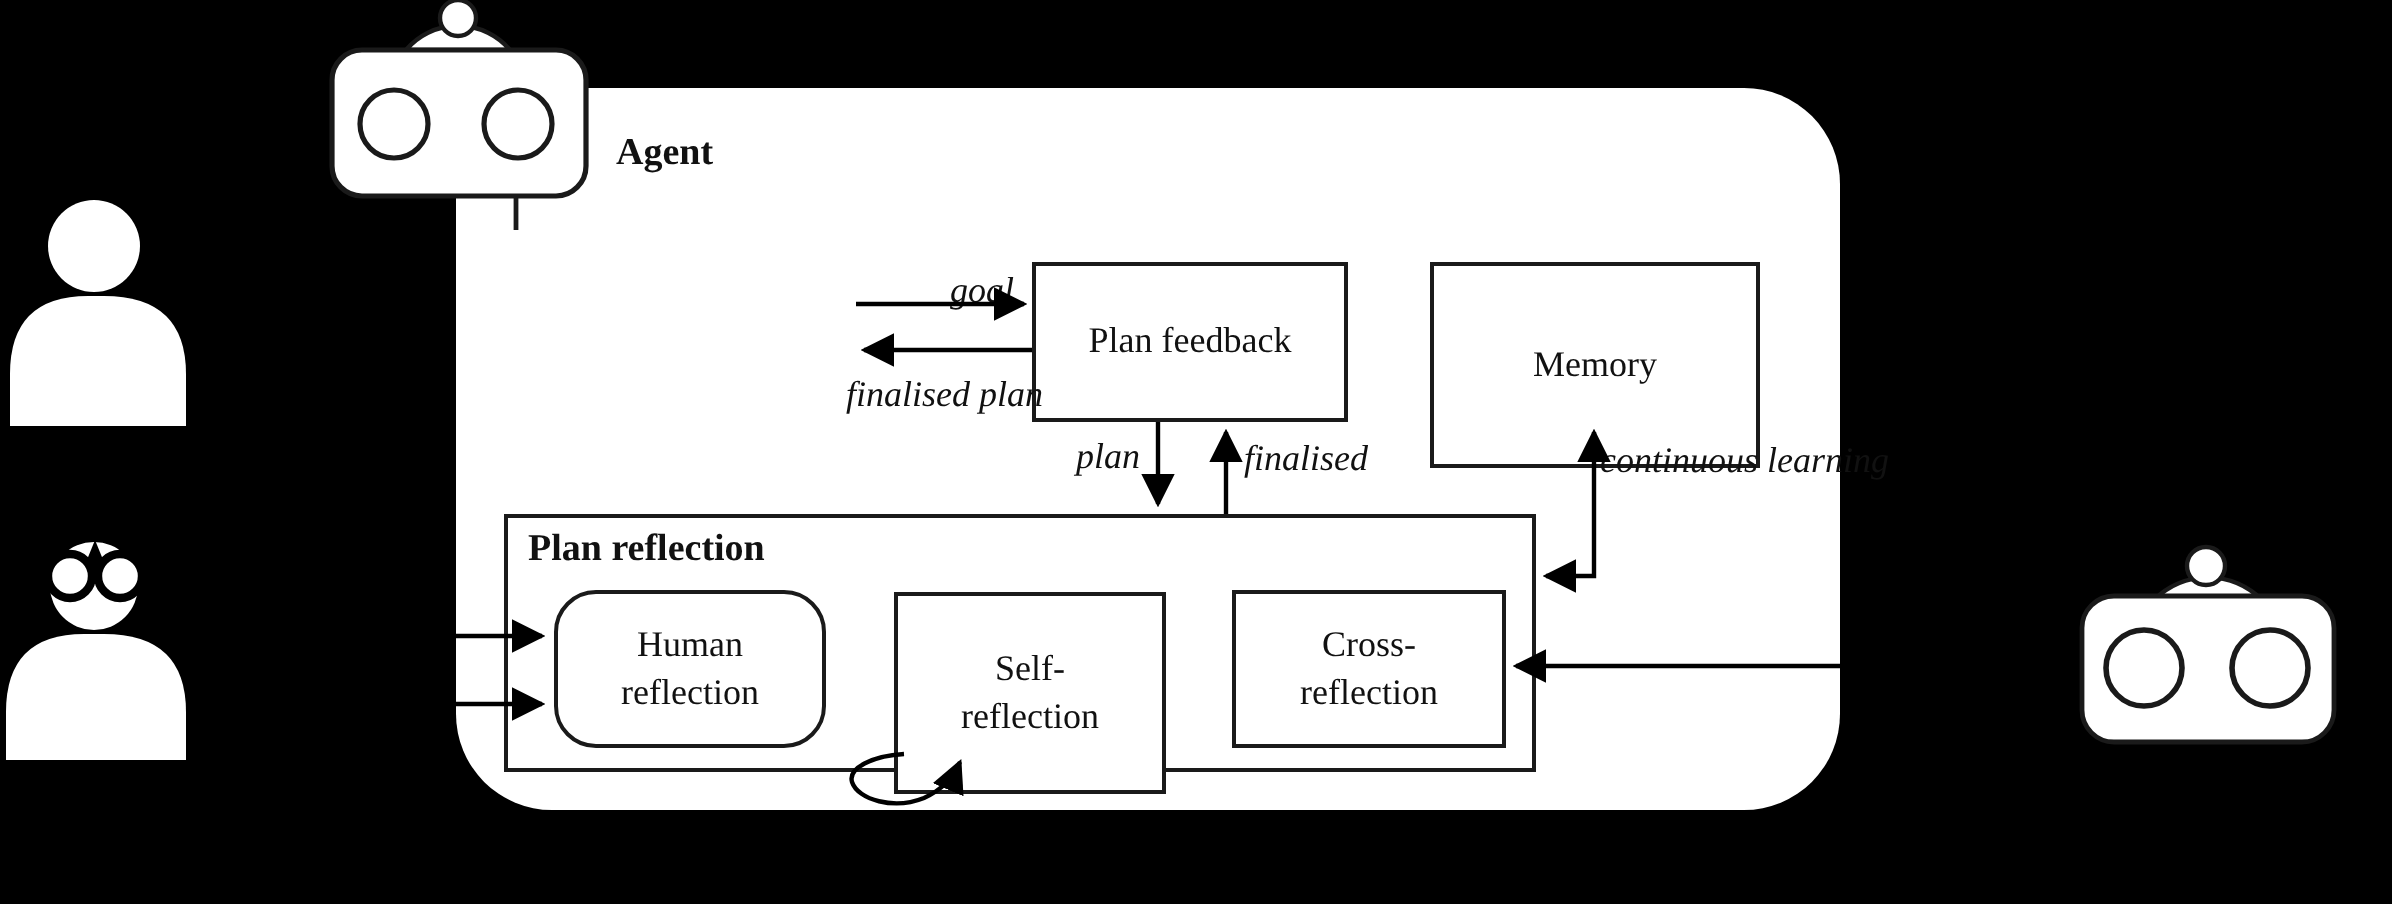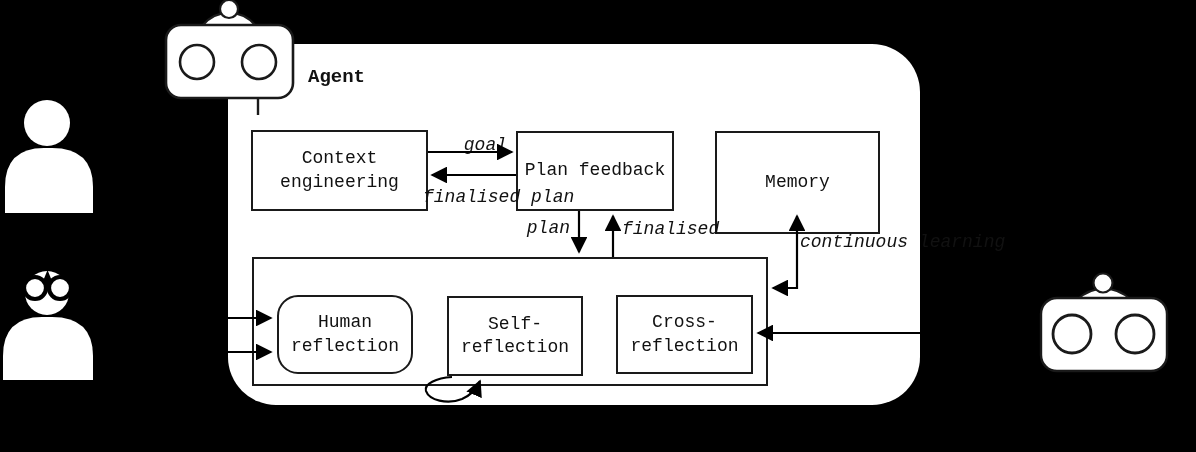--- a/index.html
+++ b/index.html
@@ -1,21 +1,21 @@
 <!DOCTYPE html>
 <html><head>
 <meta charset="utf-8">
 <style>
   html,body{margin:0;padding:0;background:#000;}
   #canvas{
     position:relative;
     width:1196px;height:452px;
     background:#000;
     overflow:hidden;
-    font-family:Liberation Mono, monospace;
+    font-family:Liberation Serif, serif;
     color:#111;
   }
   .panel{
     position:absolute;
     left:228px;top:44px;width:692px;height:361px;
     background:#fff;
     border-radius:48px;
   }
   .panel-title{
     position:absolute;
@@ -38,49 +38,46 @@
   #box-memory{left:715px;top:131px;width:165px;height:103px;}
   #box-planref{
     left:252px;top:257px;width:516px;height:129px;
     background:transparent;border:2px solid #1a1a1a;
   }
   .group-title{
     position:absolute;left:264px;top:264px;
     font-size:19px;font-weight:bold;color:#111;
   }
   #box-human{left:277px;top:295px;width:136px;height:79px;border-radius:21px;}
-  #box-self{left:447px;top:296px;width:136px;height:80px;}
+  #box-self{left:447px;top:296px;width:136px;height:101px;}
   #box-cross{left:616px;top:295px;width:137px;height:79px;}
   .edge-label{
     position:absolute;
     font-size:18px;font-style:italic;color:#111;
     line-height:25px;white-space:nowrap;
   }
   #lbl-goal{left:427px;top:133px;width:80px;text-align:right;}
   #lbl-finalised{left:423px;top:185px;width:96px;text-align:center;}
   #lbl-plan{left:498px;top:216px;width:72px;text-align:right;}
   #lbl-feedback{left:622px;top:217px;}
-  #lbl-continuous{left:800px;top:230px;width:114px;text-align:center;}
+  #lbl-continuous{left:800px;top:218px;width:114px;text-align:center;}
   svg.overlay{position:absolute;left:0;top:0;pointer-events:none;}
   .icon-svg{position:absolute;}
 </style>
 </head>
 <body>
 
 <div id="canvas">
 
   <div class="panel"></div>
   <div class="panel-title">Agent</div>
 
   <div class="box" id="box-planref"></div>
+  <div class="group-title">Plan reflection</div>
 
-  <div class="box" id="box-context">
-    <span>Context</span>
-    <span>engineering</span>
-  </div>
   <div class="box" id="box-plangen">
     <span>Plan feedback</span>
   </div>
   <div class="box" id="box-memory">
     <span>Memory</span>
   </div>
   <div class="box" id="box-human">
     <span>Human</span>
     <span>reflection</span>
   </div>

